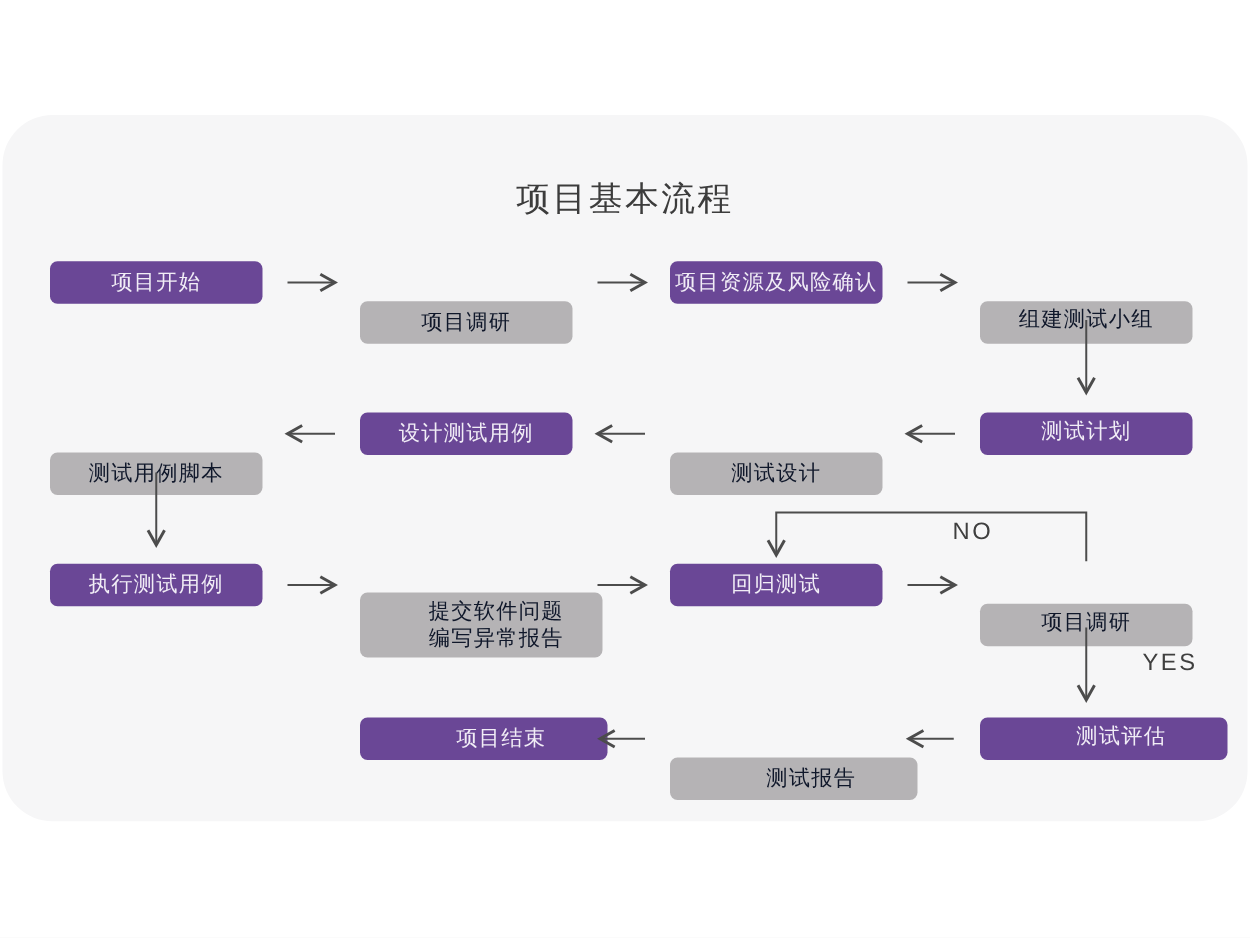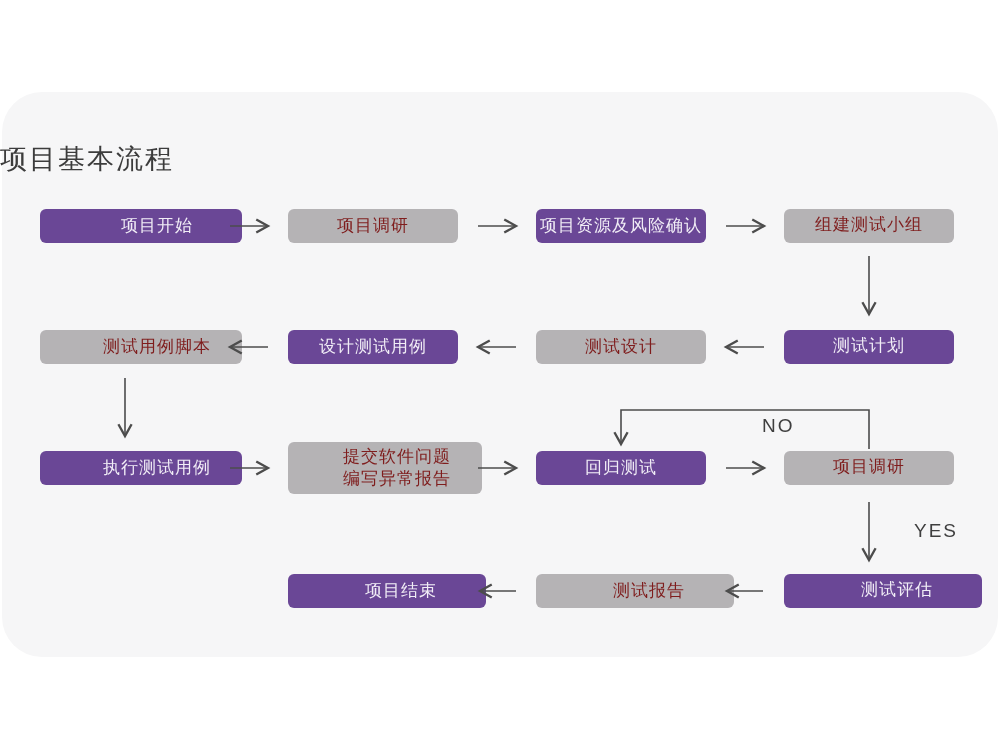--- a/index.html
+++ b/index.html
@@ -5,32 +5,32 @@
   html,body{margin:0;padding:0;}
   body{
     width:1000px;height:750px;position:relative;background:#ffffff;
     font-family:"Liberation Sans","DejaVu Sans",sans-serif;overflow:hidden;
   }
   .panel{
     position:absolute;left:2px;top:92px;width:996px;height:565px;
     background:#f6f6f7;border-radius:40px;
   }
   .title{
-    position:absolute;left:0;top:141px;width:1000px;text-align:left;
+    position:absolute;left:0;top:141px;width:1000px;text-align:center;
     font-size:27px;font-weight:500;color:#3c3c3c;letter-spacing:2px;
   }
   .node{
     position:absolute;width:170px;height:34px;border-radius:6px;
     display:flex;align-items:center;justify-content:center;
     font-size:17px;letter-spacing:1px;text-align:center;
     white-space:pre-line;line-height:22px;
   }
   .purple{background:#6a4796;color:#f1edf6;}
-  .gray{background:#b5b3b5;color:#7f1d1d;}
-  .c1{left:40px;padding-left:32px;}.c2{left:288px;}.c3{left:536px;}.c4{left:784px;font-family:Liberation Mono, monospace;}
+  .gray{background:#b5b3b5;color:#0f172a;margin-top:32px;}
+  .c1{left:40px;}.c2{left:288px;}.c3{left:536px;}.c4{left:784px;font-family:Liberation Mono, monospace;}
   .r1{top:209px;}.r2{top:330px;}.r3{top:451px;}.r4{top:574px;padding-left:28px;}
   .tall{top:442px;height:52px;padding-left:24px;}
   .connectors{position:absolute;left:0;top:0;width:1000px;height:750px;pointer-events:none;}
   .edge-label{
     position:absolute;font-size:19px;color:#3f3f3f;letter-spacing:2px;margin-left:34px;
   }
   .label-no{left:728px;top:415px;}
   .label-yes{left:880px;top:520px;}
 </style>
 </head>

